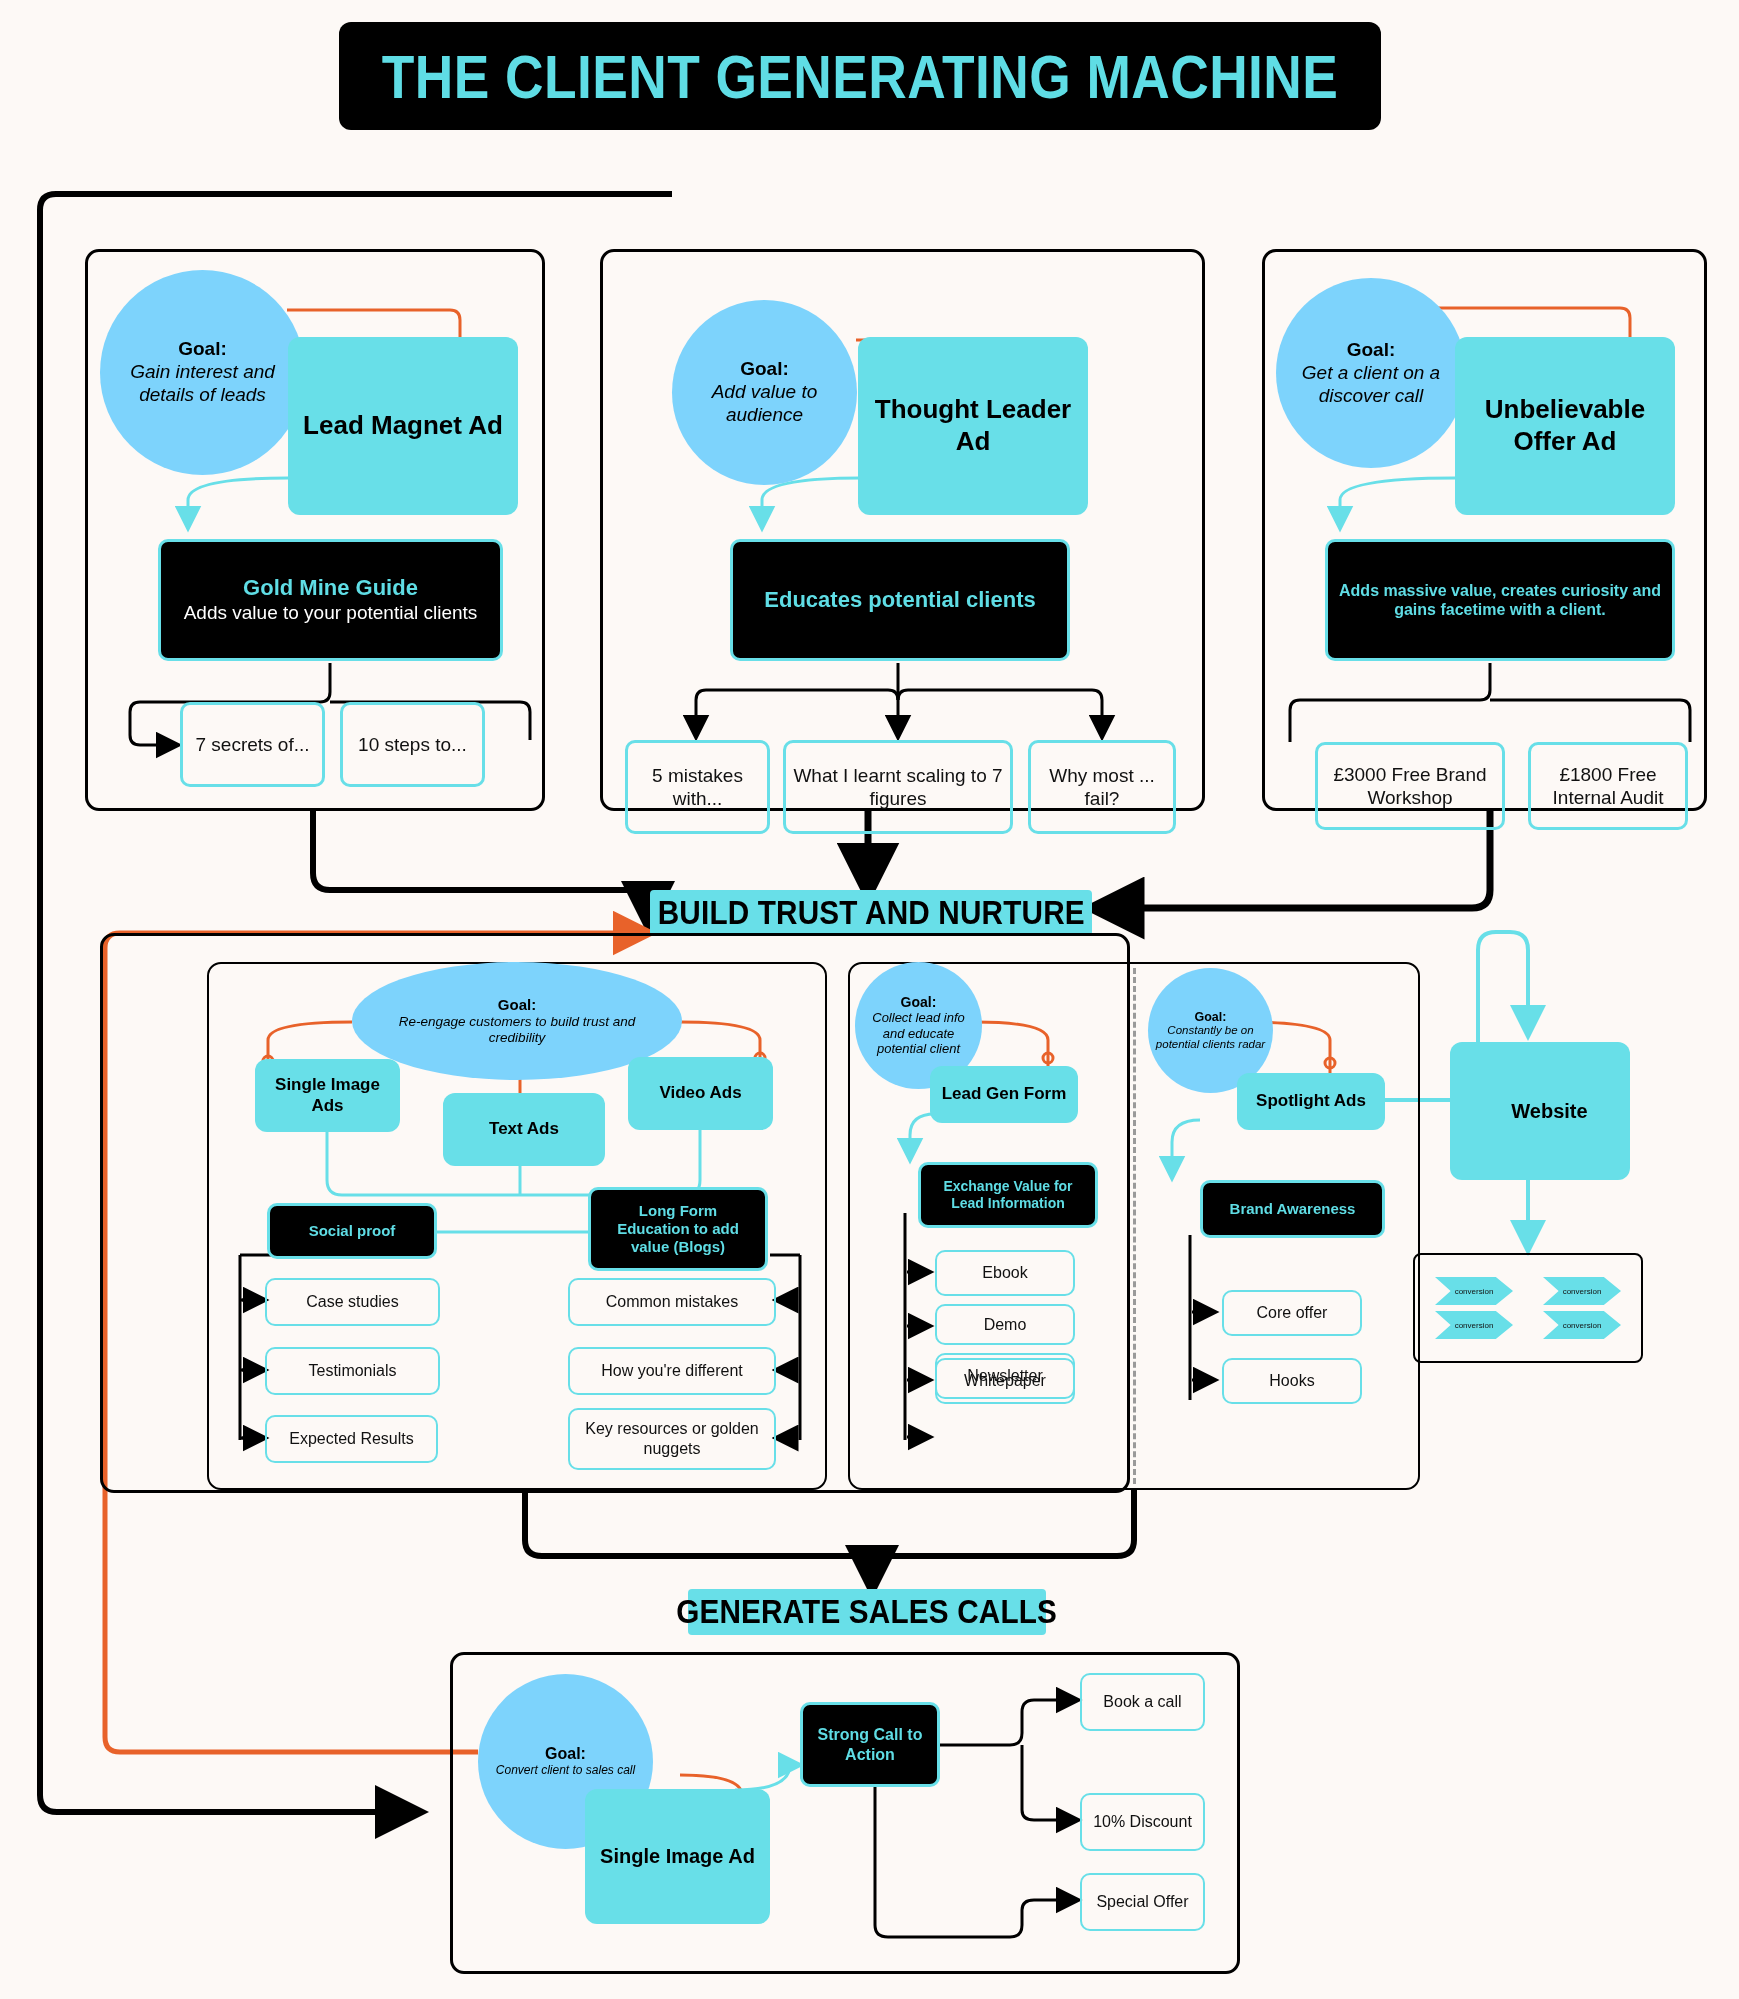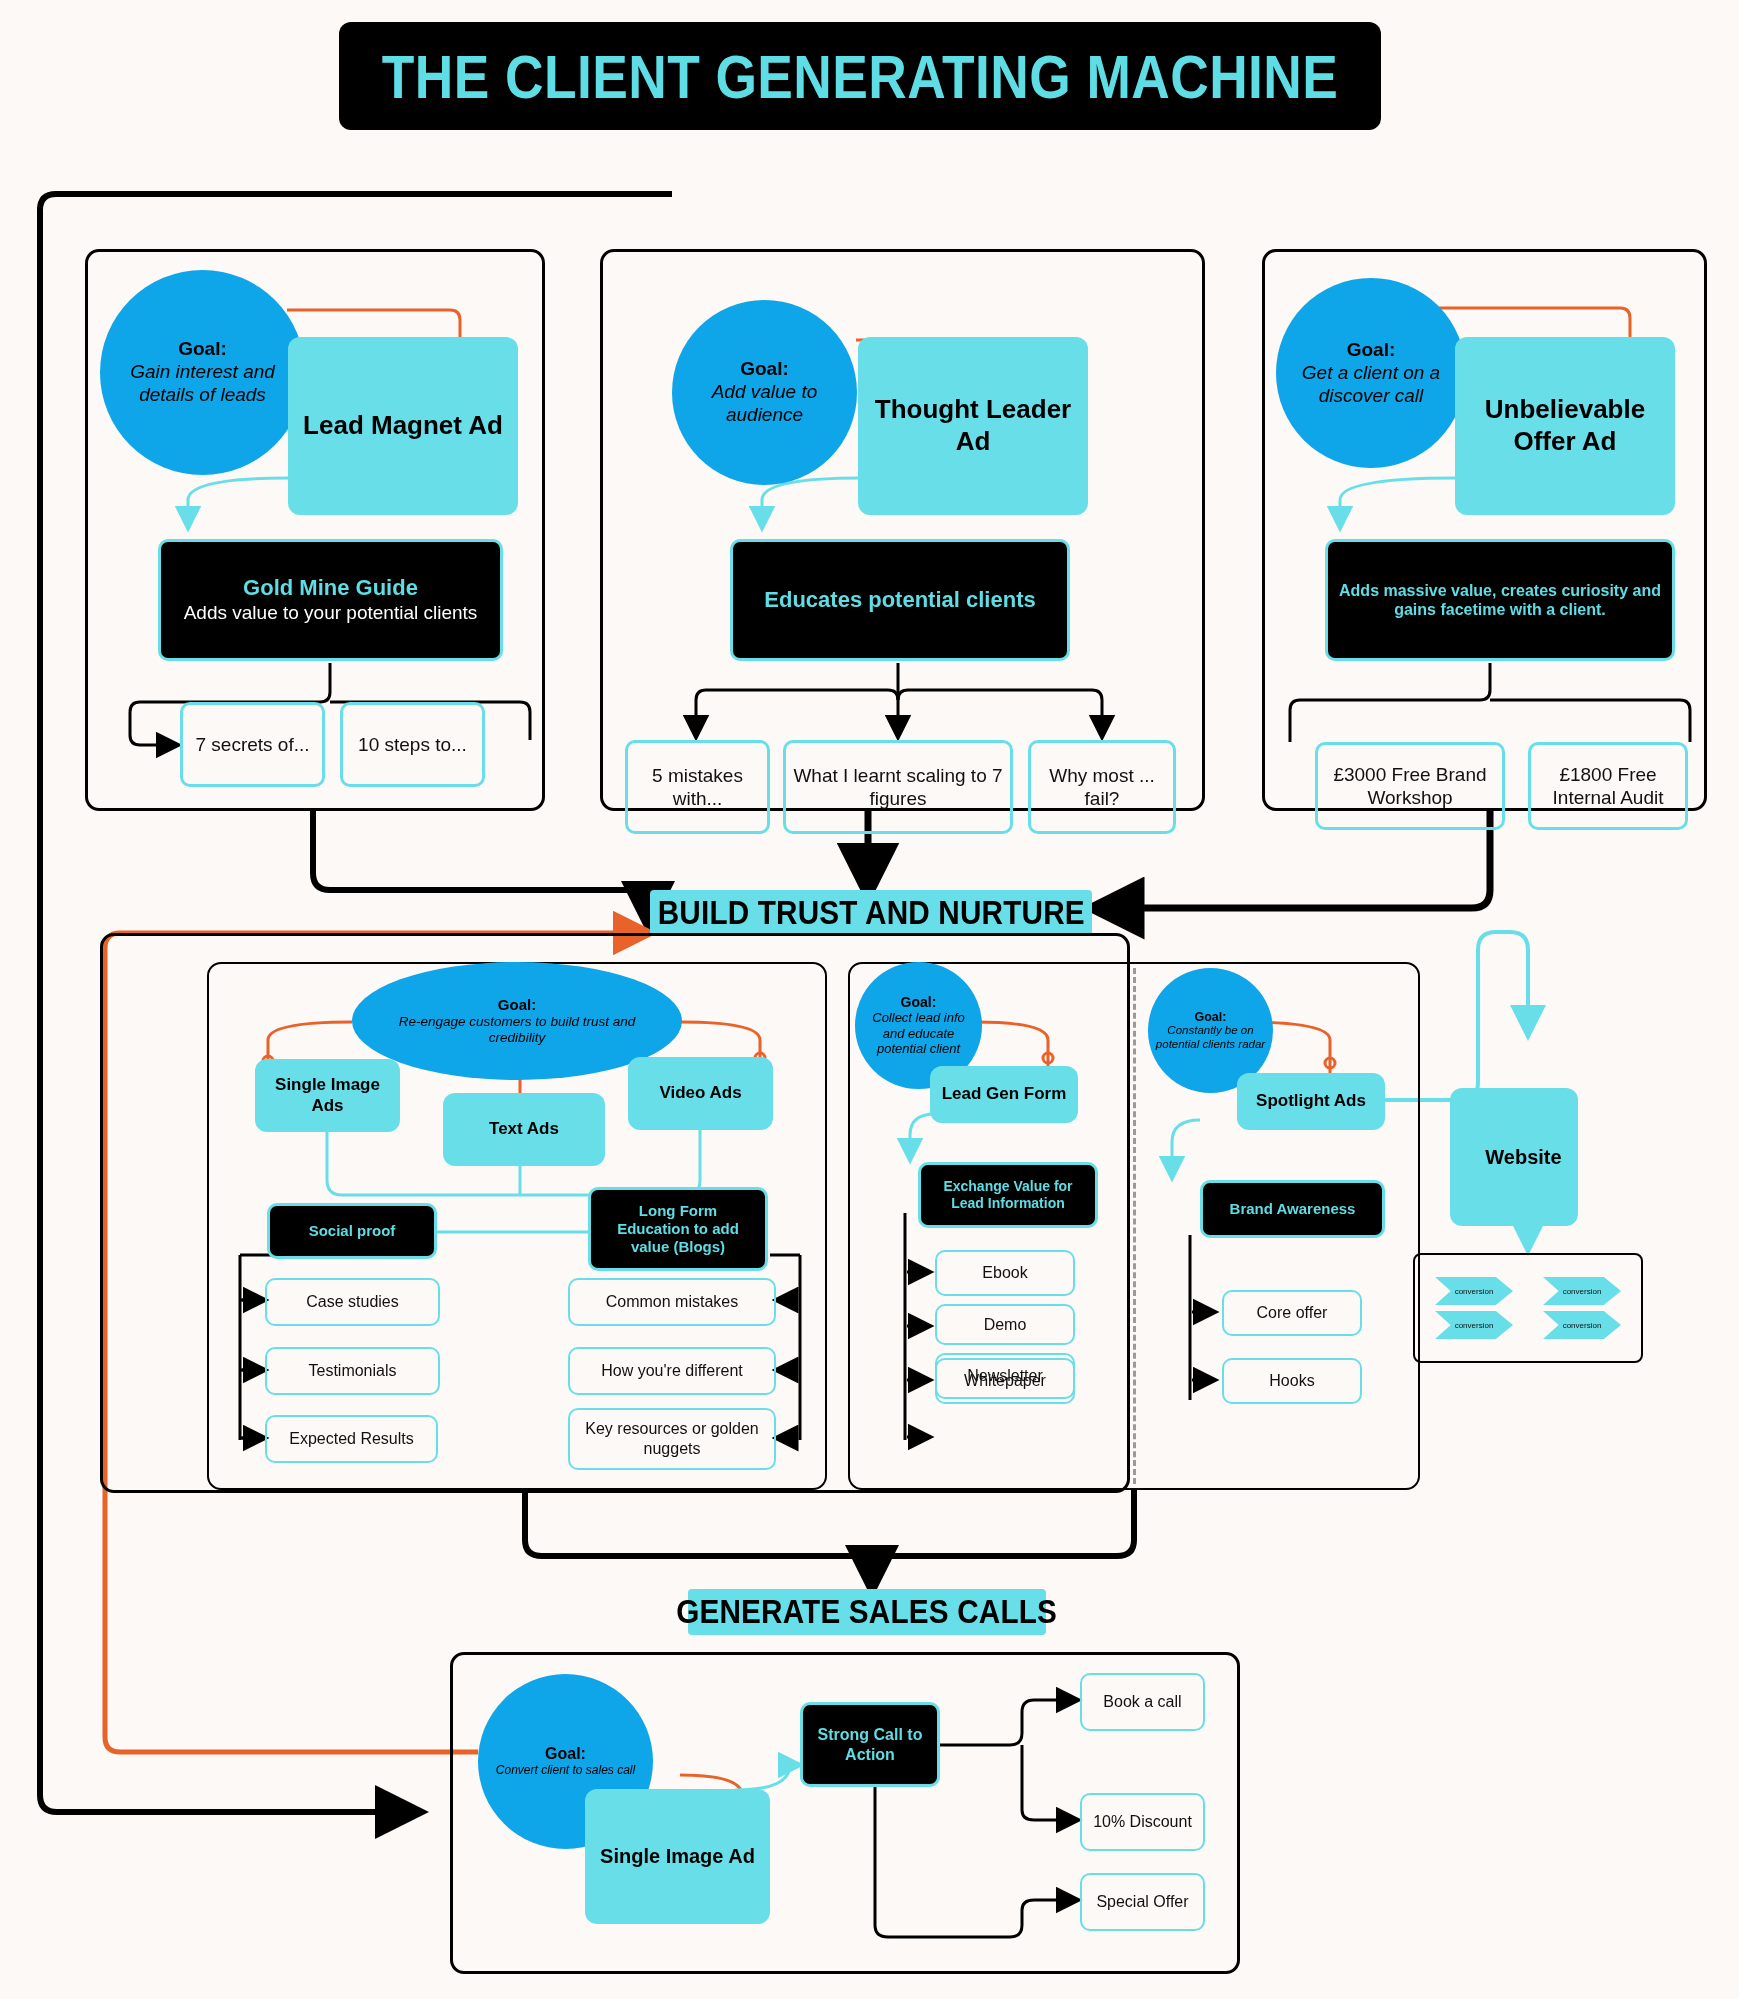--- a/index.html
+++ b/index.html
@@ -36,21 +36,21 @@
   .banner span { display: inline-block; transform: scaleX(0.9); }
 
   
   .panel {
     position: absolute; border: 3px solid #000; border-radius: 14px; background: transparent;
   }
   .panel-thin { border-width: 2px; }
 
   
   .goal {
-    position: absolute; background: #0ea5e9; border-radius: 50%;
+    position: absolute; background: #7dd3fc; border-radius: 50%;
     display: flex; flex-direction: column; align-items: center; justify-content: center;
     text-align: center; color: #000; padding: 6px;
   }
   .goal .gl { font-weight: 700; font-size: 19px; line-height: 1.15; }
   .goal .gv { font-style: italic; font-size: 19px; line-height: 1.22; }
   .goal.small .gl { font-size: 14px; }
   .goal.small .gv { font-size: 13px; line-height: 1.2; }
   .goal.tiny .gl { font-size: 12.5px; }
   .goal.tiny .gv { font-size: 11.5px; line-height: 1.18; }
   .goal.ellipse { border-radius: 50%; }
@@ -391,21 +391,21 @@
     <div class="bt">Brand Awareness</div>
   </div>
 
   <div class="out-box sm" style="left:1222px; top:1290px; width:140px; height:46px;">
     <span>Core offer</span>
   </div>
   <div class="out-box sm" style="left:1222px; top:1358px; width:140px; height:46px;">
     <span>Hooks</span>
   </div>
 
-  <div class="cyan-card med" style="left:1450px; top:1088px; width:128px; height:138px;padding-left:25px;">
+  <div class="cyan-card med" style="left:1450px; top:1042px; width:180px; height:138px;padding-left:25px;">
     <span>Website</span>
   </div>
 
   <div class="conv-wrap" style="left:1413px; top:1253px; width:230px; height:110px;">
     <div class="chev">
       <span>conversion</span>
     </div>
     <div class="chev">
       <span>conversion</span>
     </div>

